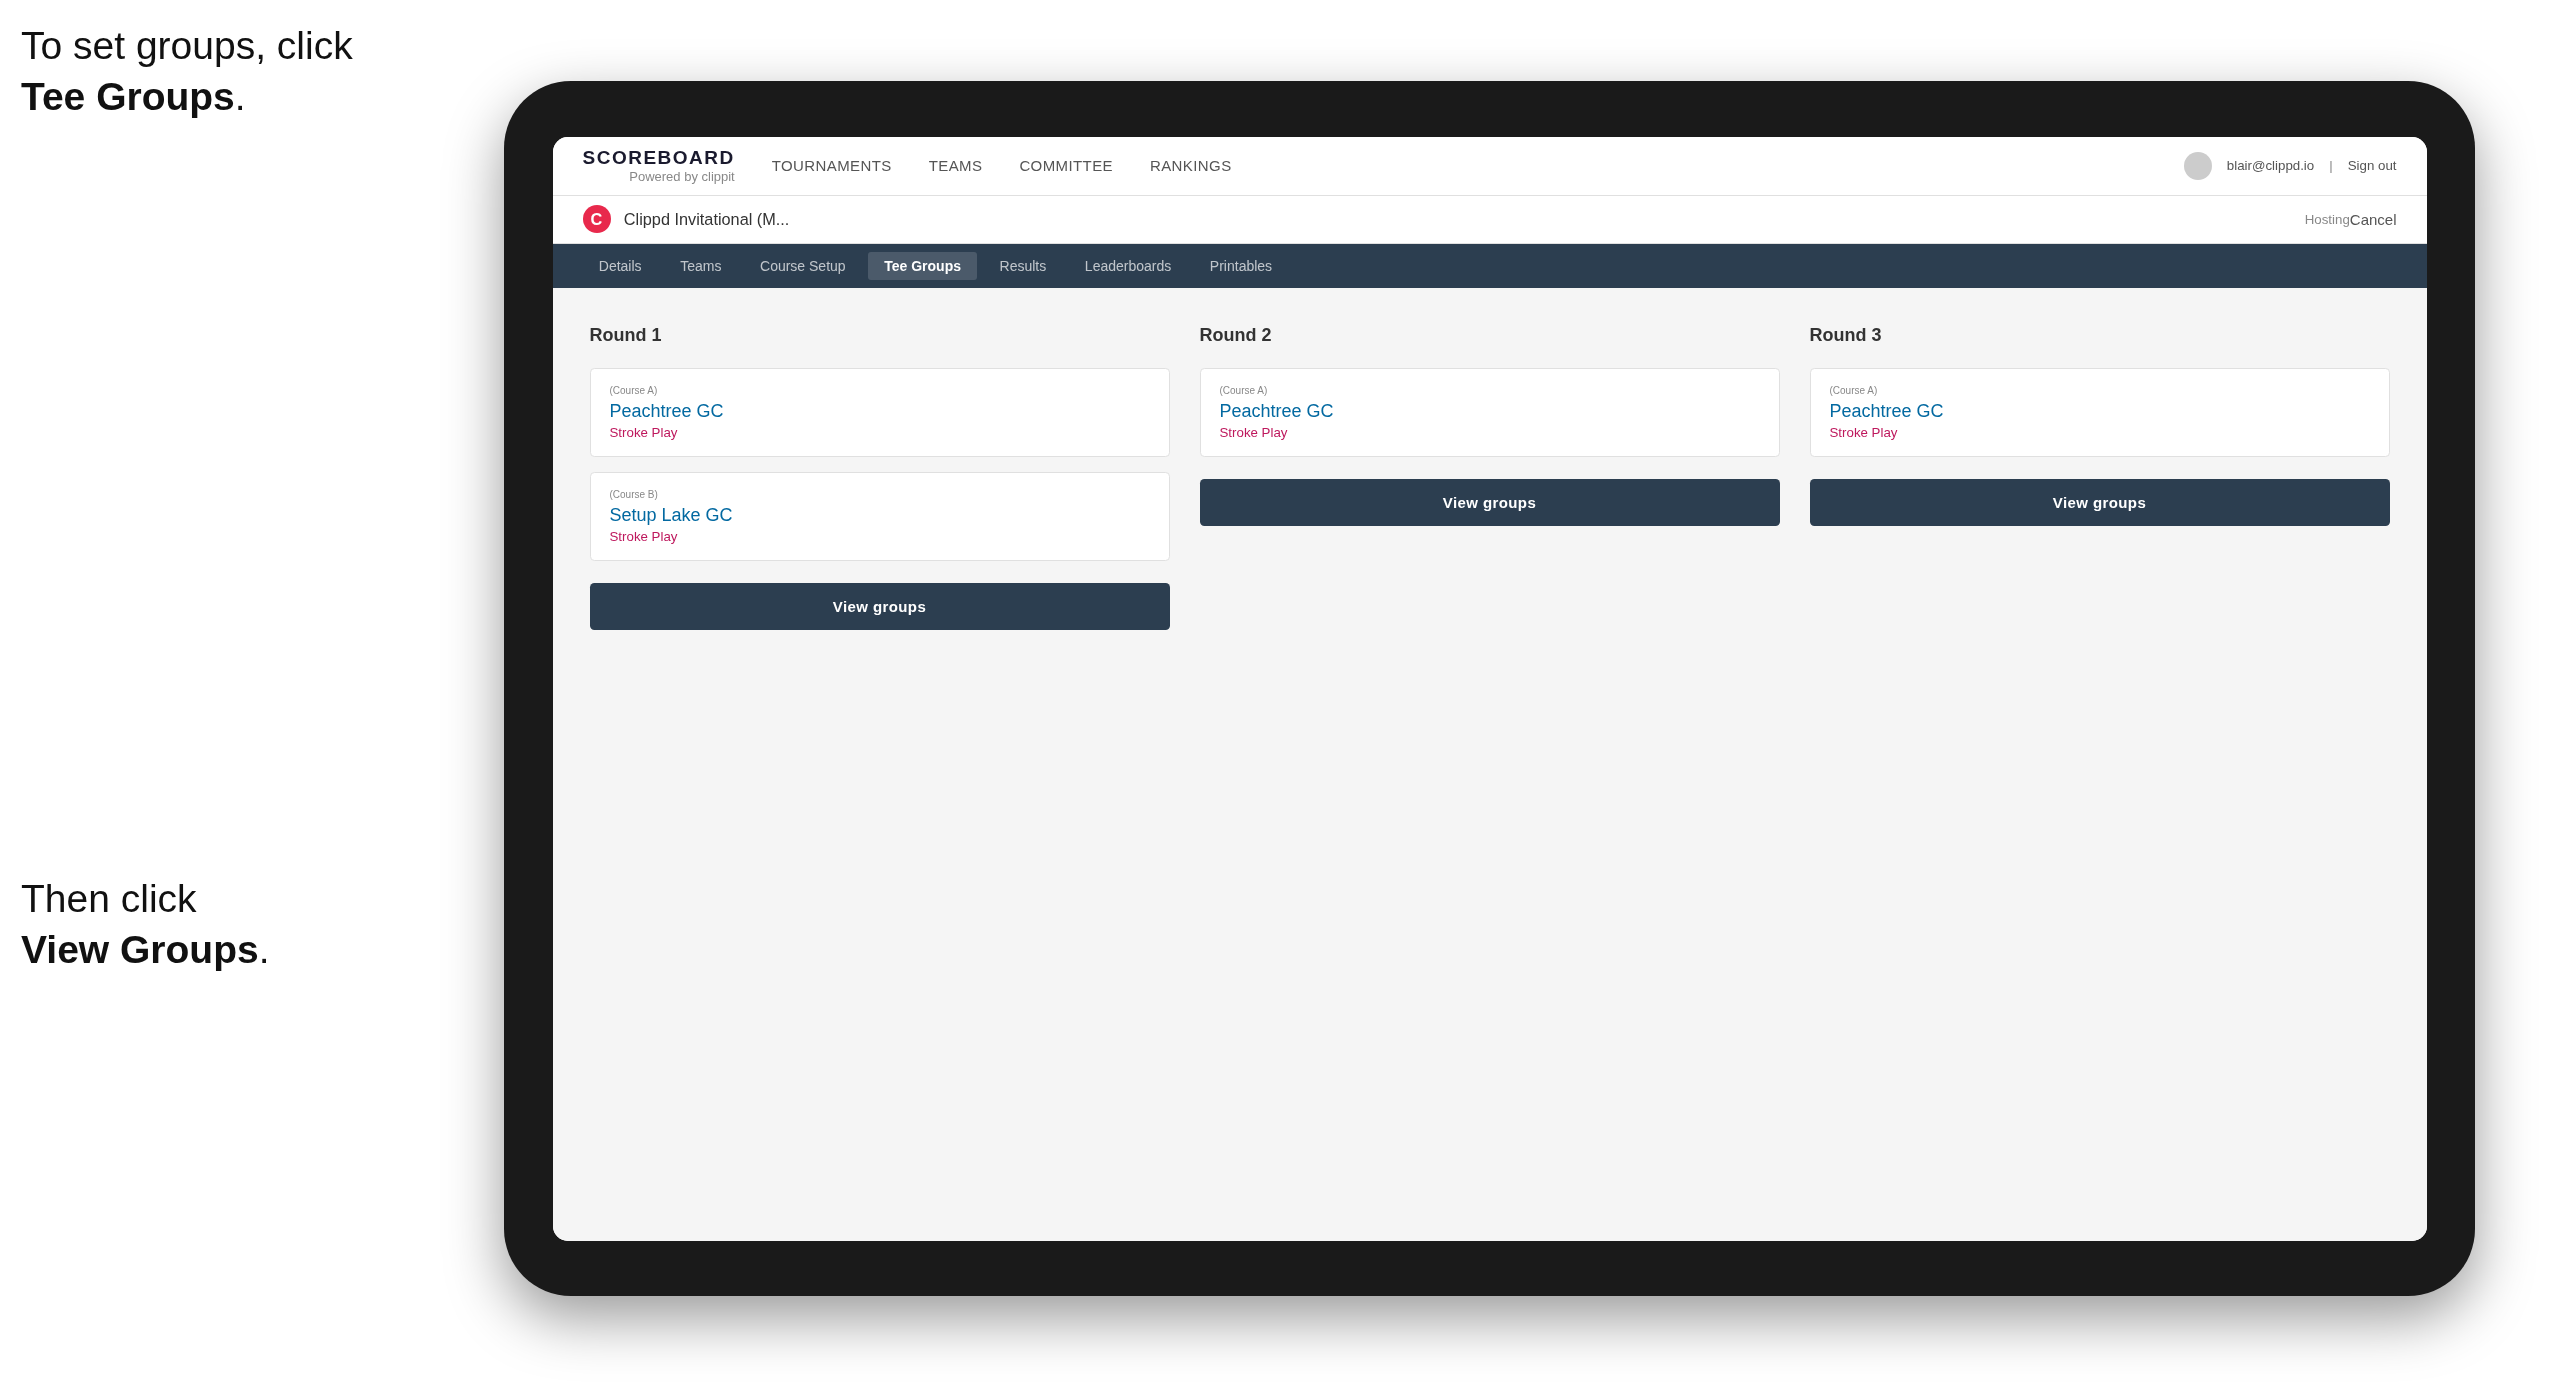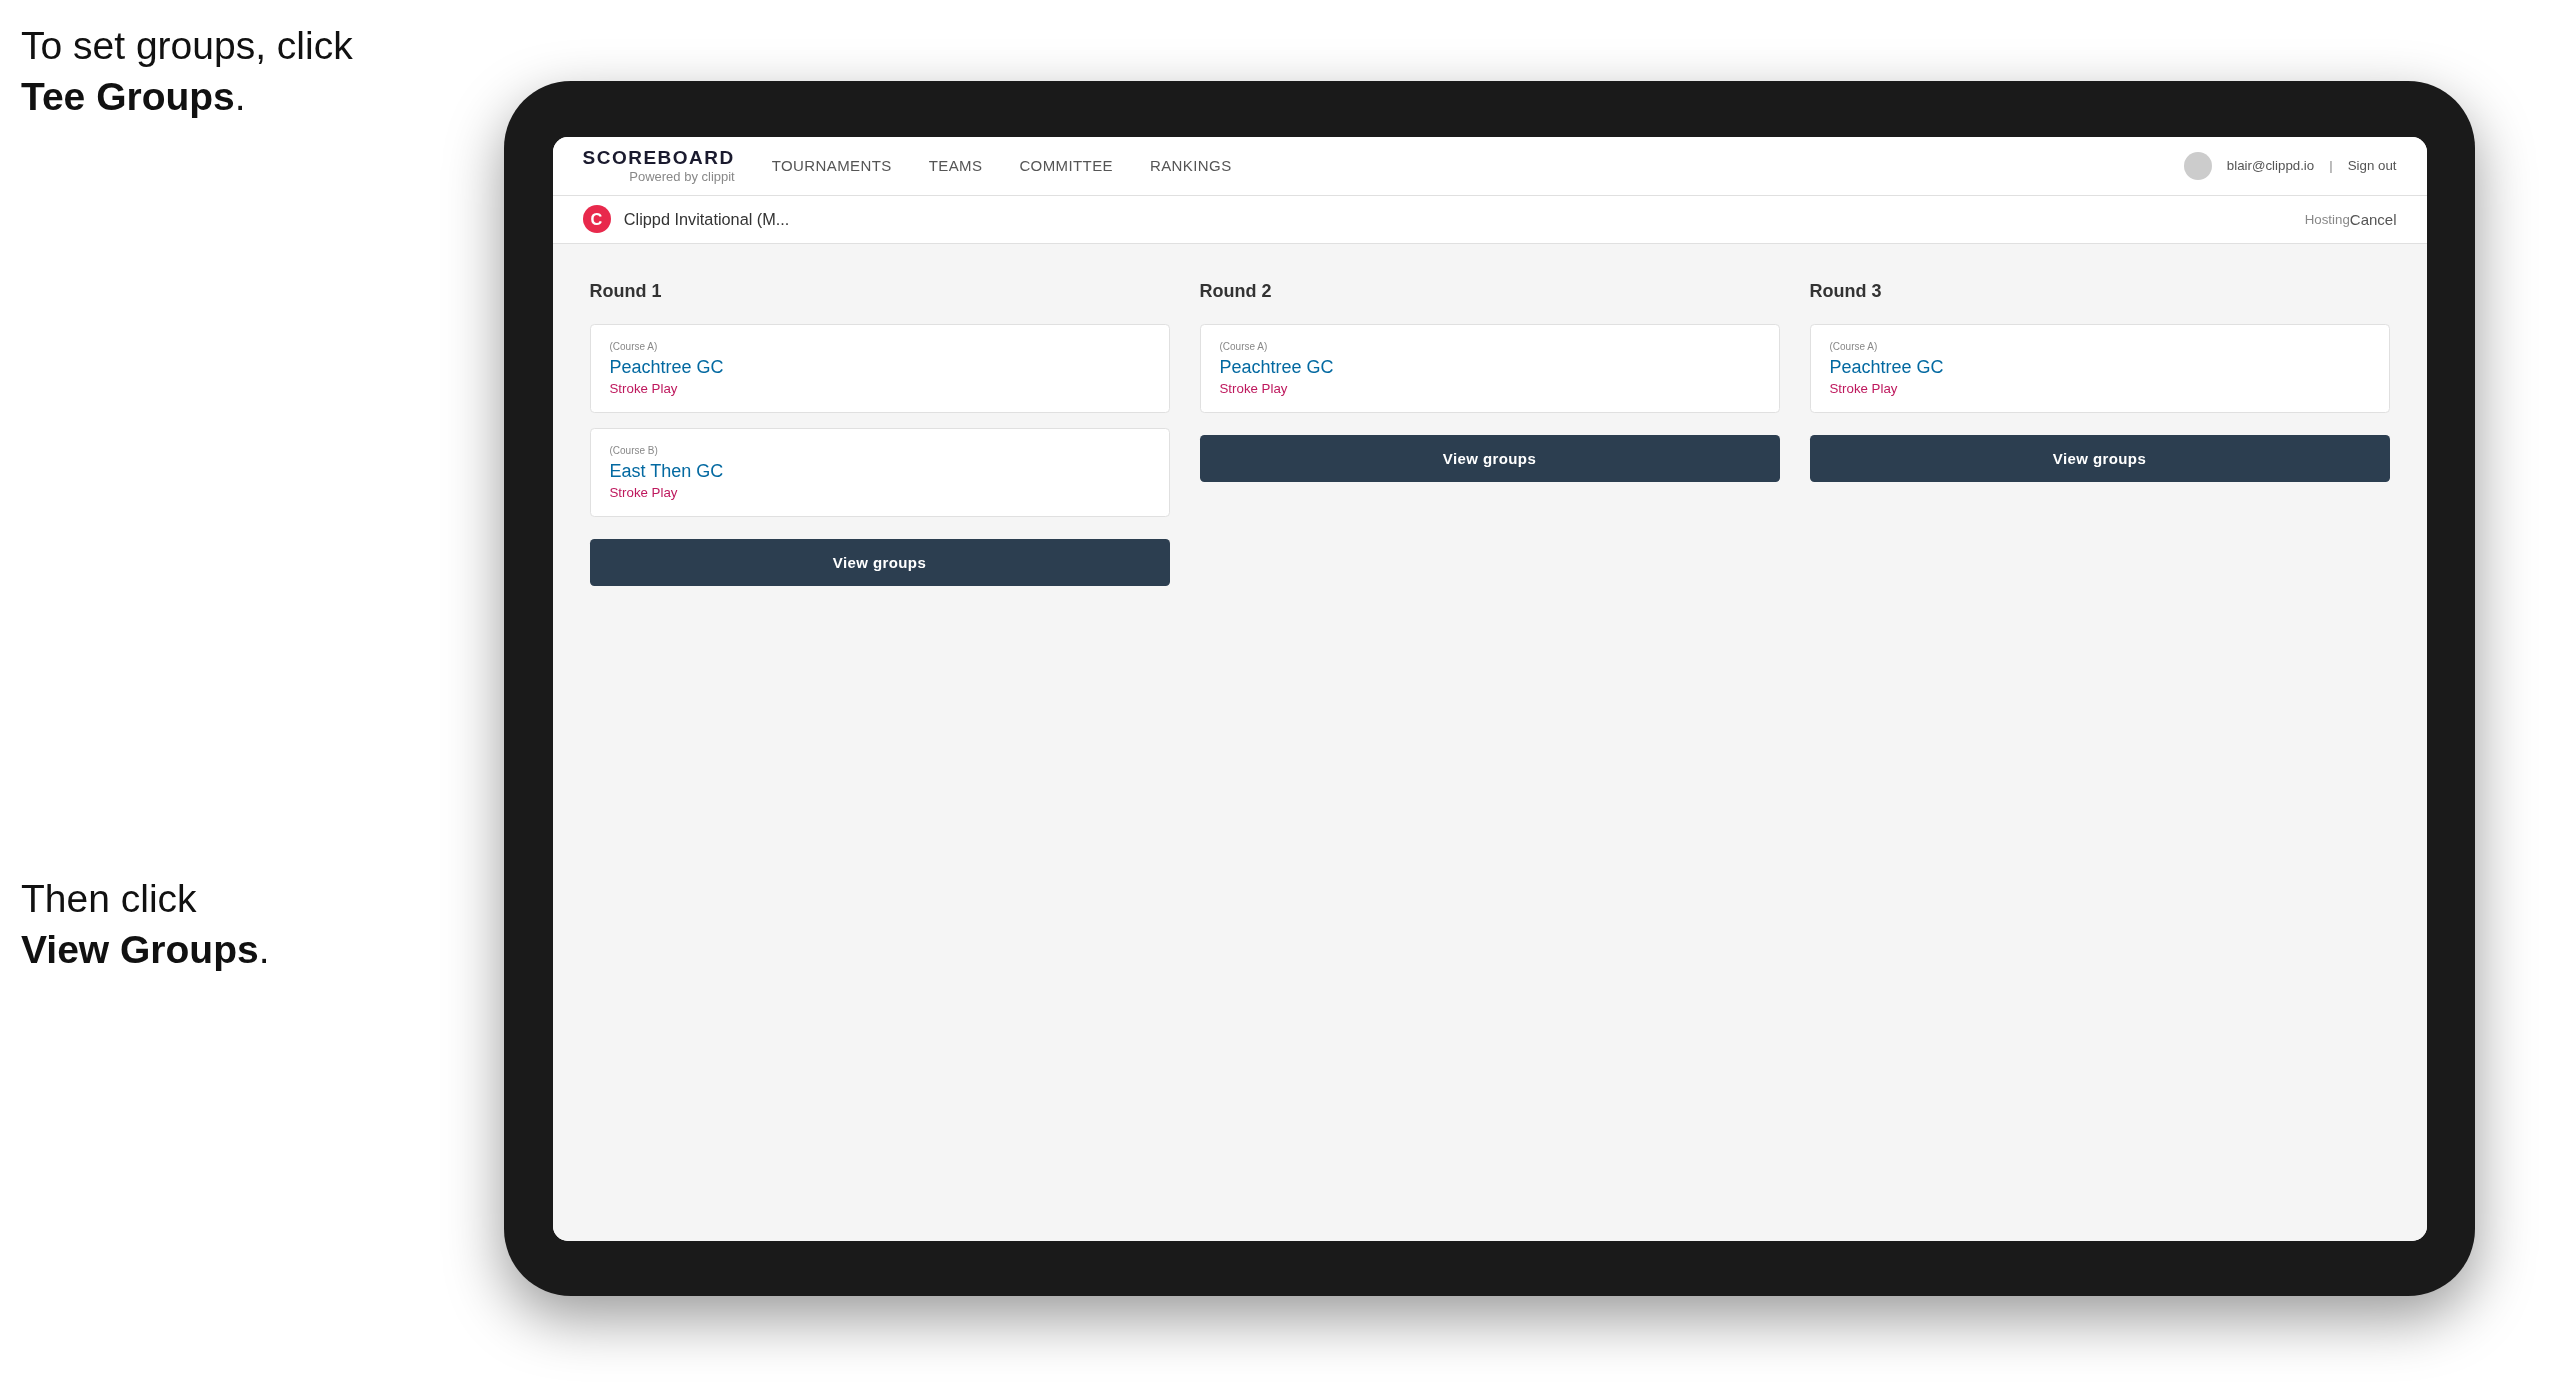--- a/index.html
+++ b/index.html
@@ -339,34 +339,43 @@
       </div>
     </div>
 
     <div class="tournament-bar">
       <div class="tournament-logo-c">C</div>
       <span class="tournament-name">Clippd Invitational (M...</span>
       <span class="hosting-badge">Hosting</span>
       <span class="cancel-btn">Cancel</span>
     </div>
 
+    <div class="tab-bar">
+      <div class="tab-item">Details</div>
+      <div class="tab-item">Teams</div>
+      <div class="tab-item">Course Setup</div>
+      <div class="tab-item active">Tee Groups</div>
+      <div class="tab-item">Results</div>
+      <div class="tab-item">Leaderboards</div>
+      <div class="tab-item">Printables</div>
+    </div>
 
     <div class="main-content">
       <div class="rounds-grid">
 
         <div class="round-column">
           <div class="round-title">Round 1</div>
           <div class="course-card">
             <div class="course-label">(Course A)</div>
             <div class="course-name">Peachtree GC</div>
             <div class="course-format">Stroke Play</div>
           </div>
           <div class="course-card">
             <div class="course-label">(Course B)</div>
-            <div class="course-name">East Then GC</div>
+            <div class="course-name">Setup Lake GC</div>
             <div class="course-format">Stroke Play</div>
           </div>
           <button class="view-groups-btn">View groups</button>
         </div>
 
         <div class="round-column">
           <div class="round-title">Round 2</div>
           <div class="course-card">
             <div class="course-label">(Course A)</div>
             <div class="course-name">Peachtree GC</div>

